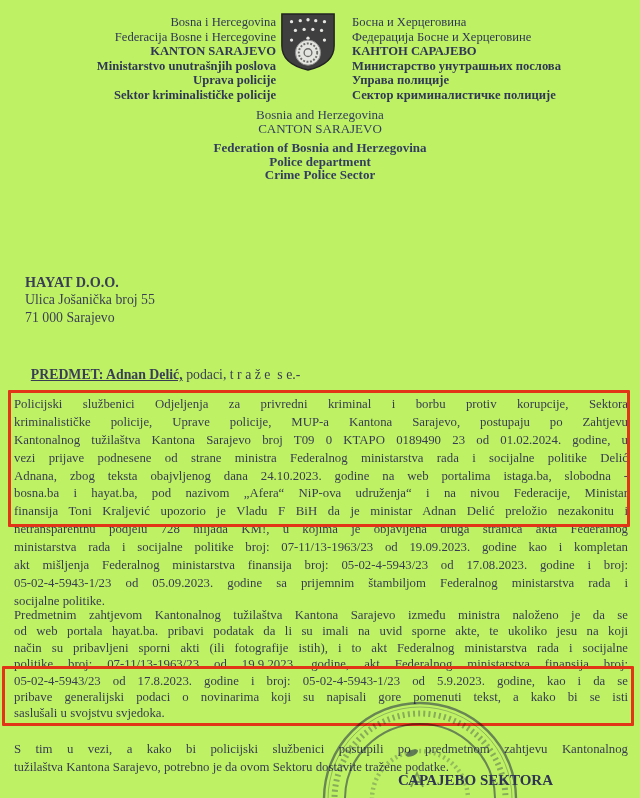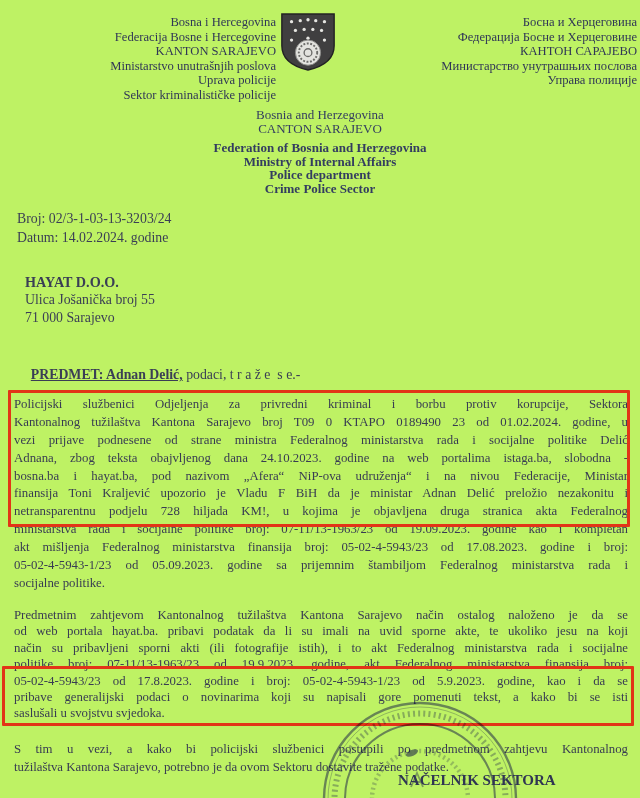--- a/index.html
+++ b/index.html
@@ -10,22 +10,22 @@
     background: #bef264;
     overflow: hidden;
     font-family: "Liberation Serif", "DejaVu Serif", serif;
     color: #3a3e55;
   }
   .abs { position: absolute; }
 
   
   .hdr-col { font-size: 12.6px; line-height: 14.6px; color: #303756; }
   .hdr-left  { left: 6px; top: 15px; width: 270px; text-align: right; }
-  .hdr-right { left: 352px; top: 15px; width: 285px; text-align: right; }
-  .hdr-col .line:nth-child(n+3) { font-weight: normal; }
+  .hdr-right { left: 352px; top: 15px; width: 285px; text-align: left; }
+  .hdr-col .line:nth-child(n+3) { font-weight: bold; }
 
   .english { left: 70px; top: 108px; width: 500px; text-align: center;
              font-size: 13px; line-height: 13.6px; color: #333d60; }
   .english .line:nth-child(n+3) { font-weight: bold; }
   .english .line:nth-child(3) { margin-top: 6px; }
 
   
   .ref { left: 17px; top: 210px; font-size: 13.8px; line-height: 18.5px; }
   .recipient { left: 17px; top: 273px; font-size: 13.8px; line-height: 18.2px; margin-left: 8px; }
   .recipient .name { font-weight: bold; font-size: 14.2px; }
@@ -91,61 +91,58 @@
       <circle cx="31" cy="43" r="4" fill="none" stroke="#6b6b69" stroke-width="1.4"></circle>
     </svg>
   </div>
 
   <div class="abs hdr-col hdr-right">
       <div class="line">Босна и Херцеговина</div>
       <div class="line">Федерација Босне и Херцеговине</div>
       <div class="line">КАНТОН САРАЈЕВО</div>
       <div class="line">Министарство унутрашњих послова</div>
       <div class="line">Управа полиције</div>
+      <div class="line">Сектор криминалистичке полиције</div>
     </div>
 
   <div class="abs english">
       <div class="line">Bosnia and Herzegovina</div>
       <div class="line">CANTON SARAJEVO</div>
       <div class="line">Federation of Bosnia and Herzegovina</div>
-      <div class="line">Ministry of Internal Affairs</div>
       <div class="line">Police department</div>
       <div class="line">Crime Police Sector</div>
     </div>
 
-  <div class="abs ref">
-    <div class="line">Broj: 02/3-1-03-13-3203/24</div>
-    <div class="line">Datum: 14.02.2024. godine</div>
-  </div>
 
   <div class="abs recipient">
     <div class="name">HAYAT D.O.O.</div>
     <div>Ulica Jošanička broj 55</div>
     <div>71 000 Sarajevo</div>
   </div>
 
   <div class="abs subject">
     <span class="lbl">PREDMET: Adnan Delić,</span><span> podaci, t r a ž e  s e.-</span>
   </div>
 
   <div class="abs para para1">
       <div class="line">Policijski službenici Odjeljenja za privredni kriminal i borbu protiv korupcije, Sektora</div>
+      <div class="line">kriminalističke policije, Uprave policije, MUP-a Kantona Sarajevo, postupaju po Zahtjevu</div>
       <div class="line">Kantonalnog tužilaštva Kantona Sarajevo broj T09 0 KTAPO 0189490 23 od 01.02.2024. godine, u</div>
       <div class="line">vezi prijave podnesene od strane ministra Federalnog ministarstva rada i socijalne politike Delić</div>
       <div class="line">Adnana, zbog teksta obajvljenog dana 24.10.2023. godine na web portalima istaga.ba, slobodna -</div>
       <div class="line">bosna.ba i hayat.ba, pod nazivom „Afera“ NiP-ova udruženja“ i na nivou Federacije, Ministar</div>
       <div class="line">finansija Toni Kraljević upozorio je Vladu F BiH da je ministar Adnan Delić preložio nezakonitu i</div>
       <div class="line">netransparentnu podjelu 728 hiljada KM!, u kojima je objavljena druga stranica akta Federalnog</div>
       <div class="line">ministarstva rada i socijalne politike broj: 07-11/13-1963/23 od 19.09.2023. godine kao i kompletan</div>
       <div class="line">akt mišljenja Federalnog ministarstva finansija broj: 05-02-4-5943/23 od 17.08.2023. godine i broj:</div>
       <div class="line">05-02-4-5943-1/23 od 05.09.2023. godine sa prijemnim štambiljom Federalnog ministarstva rada i</div>
       <div class="line">socijalne politike.</div>
     </div>
   <div class="abs para para2">
-      <div class="line">Predmetnim zahtjevom Kantonalnog tužilaštva Kantona Sarajevo način ostalog naloženo je da se</div>
+      <div class="line">Predmetnim zahtjevom Kantonalnog tužilaštva Kantona Sarajevo između ministra naloženo je da se</div>
       <div class="line">od web portala hayat.ba. pribavi podatak da li su imali na uvid sporne akte, te ukoliko jesu na koji</div>
       <div class="line">način su pribavljeni sporni akti (ili fotografije istih), i to akt Federalnog ministarstva rada i socijalne</div>
       <div class="line">politike broj: 07-11/13-1963/23 od 19.9.2023. godine, akt Federalnog ministarstva finansija broj:</div>
       <div class="line">05-02-4-5943/23 od 17.8.2023. godine i broj: 05-02-4-5943-1/23 od 5.9.2023. godine, kao i da se</div>
       <div class="line">pribave generalijski podaci o novinarima koji su napisali gore pomenuti tekst, a kako bi se isti</div>
       <div class="line">saslušali u svojstvu svjedoka.</div>
     </div>
   <div class="abs para para3">
       <div class="line">S tim u vezi, a kako bi policijski službenici postupili po predmetnom zahtjevu Kantonalnog</div>
       <div class="line">tužilaštva Kantona Sarajevo, potrebno je da ovom Sektoru dostavite tražene podatke.</div>
@@ -161,15 +158,15 @@
         <circle cx="102" cy="104" r="92" stroke-width="1" opacity="0.55"></circle>
         <circle cx="102" cy="104" r="85.5" stroke-width="6" stroke-dasharray="2 3.2" opacity="0.65"></circle>
         <circle cx="102" cy="104" r="75" stroke-width="2"></circle>
         <circle cx="102" cy="104" r="48" stroke-width="4.5" stroke-dasharray="2 3" opacity="0.5"></circle>
         <path d="M93,92 L99,78 L105,92 M95.5,87 L102.5,87" stroke-width="1.8" opacity="0.8"></path>
       </g>
       <ellipse cx="94" cy="58" rx="6.5" ry="3" fill="#5c5cc8" opacity="0.9" transform="rotate(-25 94 58)"></ellipse>
     </svg>
   </div>
 
-  <div class="abs signature">NAČELNIK SEKTORA</div>
+  <div class="abs signature">САРАЈЕВО SEKTORA</div>
 
 </div>
 
 </body></html>

